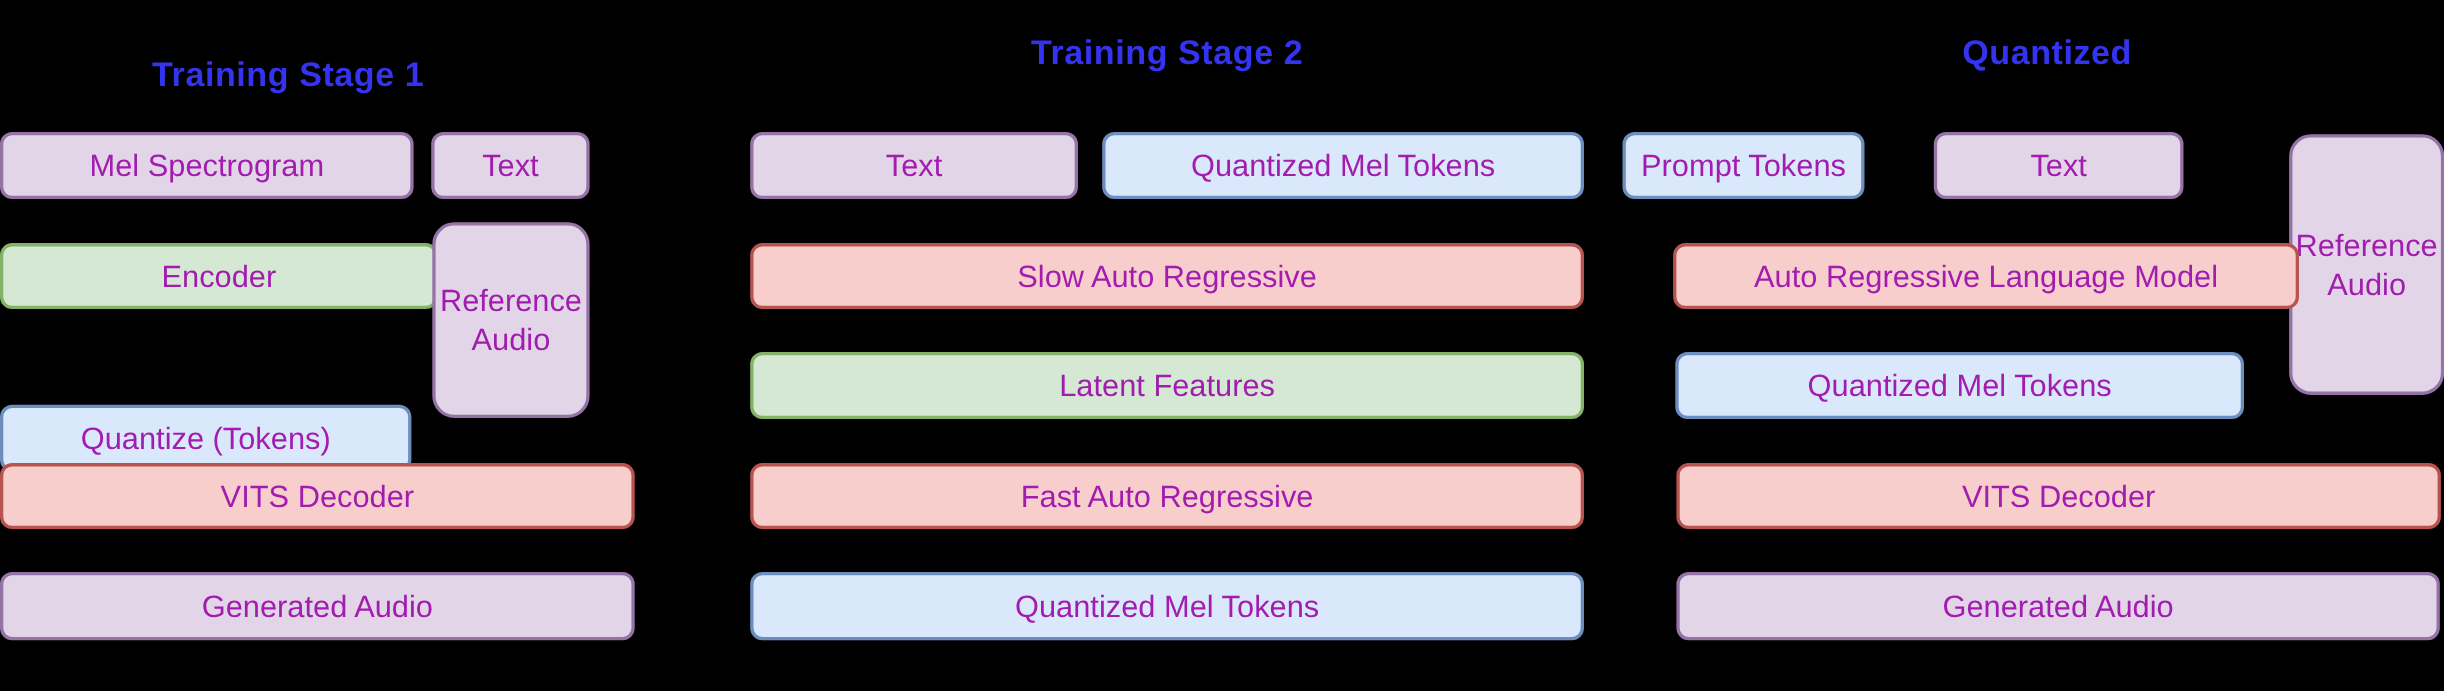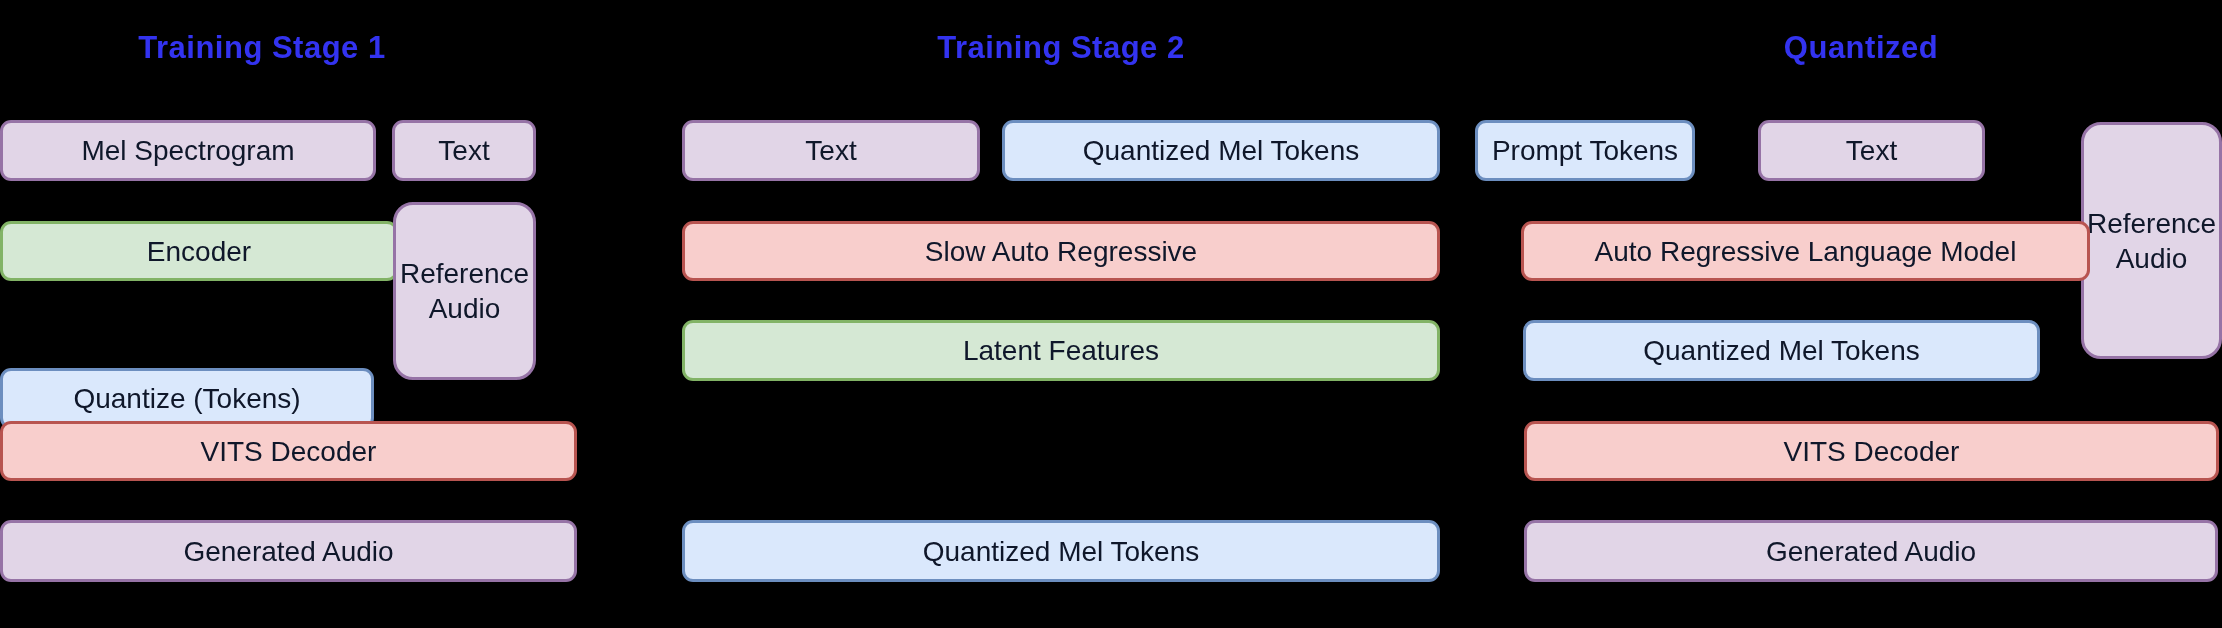--- a/index.html
+++ b/index.html
@@ -26,50 +26,51 @@
     position: absolute;
     box-sizing: border-box;
     border: 3px solid;
     border-radius: 11px;
     display: flex;
     align-items: center;
     justify-content: center;
     text-align: center;
     font-size: 28px;
     line-height: 1.25;
-    color: #0f172a;
+    color: #a21caf;
     padding: 0 4px;
   }
   .tall { border-radius: 20px; }
   .c-purple { background: #E1D5E7; border-color: #9673A6; }
   .c-green  { background: #D5E8D4; border-color: #82B366; }
   .c-blue   { background: #DAE8FC; border-color: #6C8EBF; text-align: right; }
   .c-red    { background: #F8CECC; border-color: #B85450; }
 </style>
 </head>
 <body>
 
 <div class="canvas">
 
-  <div class="col-title" style="left:62px;width:400px;">Training Stage 1</div>
+  <div class="col-title" style="left:62px;width:400px;margin-top:20px;">Training Stage 1</div>
   <div class="col-title" style="left:861px;width:400px;">Training Stage 2</div>
   <div class="col-title" style="left:1661px;width:400px;">Quantized</div>
 
   <div class="box c-purple" style="left:0px;top:120px;width:376px;height:61px;">Mel Spectrogram</div>
   <div class="box c-purple" style="left:392px;top:120px;width:144px;height:61px;">Text</div>
   <div class="box c-green" style="left:0px;top:221px;width:398px;height:60px;">Encoder</div>
   <div class="box c-purple tall" style="left:393px;top:202px;width:143px;height:178px;">Reference Audio</div>
   <div class="box c-blue" style="left:0px;top:320px;width:374px;height:61px;margin-top:48px;">Quantize (Tokens)</div>
   <div class="box c-red" style="left:0px;top:421px;width:577px;height:60px;">VITS Decoder</div>
   <div class="box c-purple" style="left:0px;top:520px;width:577px;height:62px;">Generated Audio</div>
 
   <div class="box c-purple" style="left:682px;top:120px;width:298px;height:61px;">Text</div>
   <div class="box c-blue" style="left:1002px;top:120px;width:438px;height:61px;">Quantized Mel Tokens</div>
   <div class="box c-green" style="left:682px;top:320px;width:758px;height:61px;">Latent Features</div>
   <div class="box c-red" style="left:682px;top:221px;width:758px;height:60px;">Slow Auto Regressive</div>
+  <div class="box c-red" style="left:682px;top:421px;width:758px;height:60px;">Fast Auto Regressive</div>
   <div class="box c-blue" style="left:682px;top:520px;width:758px;height:62px;">Quantized Mel Tokens</div>
 
   <div class="box c-blue" style="left:1475px;top:120px;width:220px;height:61px;">Prompt Tokens</div>
   <div class="box c-purple" style="left:1758px;top:120px;width:227px;height:61px;">Text</div>
   <div class="box c-purple tall" style="left:2081px;top:122px;width:141px;height:237px;">Reference Audio</div>
   <div class="box c-red" style="left:1521px;top:221px;width:569px;height:60px;">Auto Regressive Language Model</div>
   <div class="box c-blue" style="left:1523px;top:320px;width:517px;height:61px;">Quantized Mel Tokens</div>
   <div class="box c-red" style="left:1524px;top:421px;width:695px;height:60px;">VITS Decoder</div>
   <div class="box c-purple" style="left:1524px;top:520px;width:694px;height:62px;">Generated Audio</div>
 

